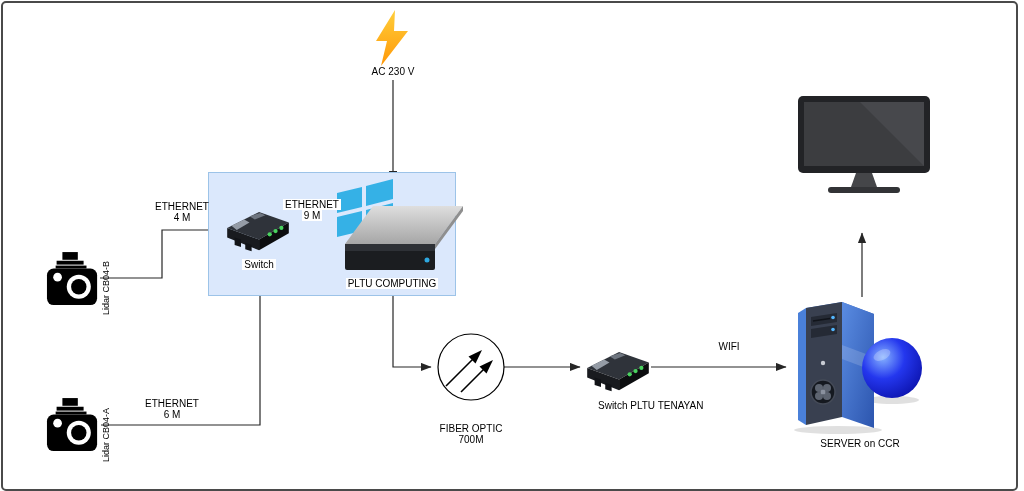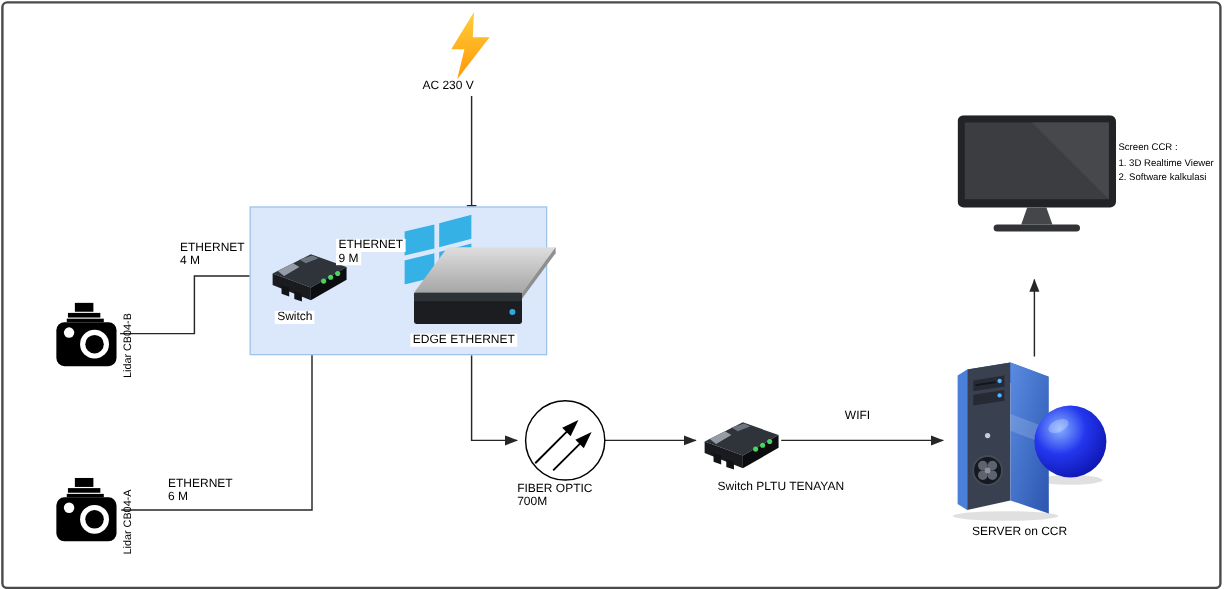--- a/index.html
+++ b/index.html
@@ -5,21 +5,21 @@
   html,body{margin:0;padding:0;background:#fff;}
   .canvas{
     position:relative;width:1024px;height:491px;background:#fff;overflow:hidden;
     font-family:"Liberation Sans",sans-serif;color:#000;
   }
   .frame{
     position:absolute;left:1px;top:1px;width:1013px;height:486px;
     border:2px solid #4a4a4a;border-radius:5px;pointer-events:none;
   }
   .abs{position:absolute;}
-  .lbl{font-size:10px;line-height:11px;text-align:left;white-space:nowrap;}
+  .lbl{font-size:10px;line-height:11px;text-align:center;white-space:nowrap;}
   .lbl-bg{background:#fff;padding:0 2px;}
   .vlabel{
     font-size:9px;line-height:10px;writing-mode:vertical-rl;transform:rotate(180deg);
     white-space:nowrap;
   }
   .screen-text{font-size:8px;line-height:12.5px;text-align:left;white-space:nowrap;}
   .edge-box{
     position:absolute;left:208px;top:172px;width:246px;height:122px;
     background:#dbe8fc;border:1px solid #9cc3e8;
   }
@@ -110,21 +110,21 @@
     </g>
   </svg>
 
   <svg class="abs" style="left:343px;top:198px" width="122" height="78" viewBox="0 0 122 78">
     <polygon points="2,46 30,8 120,8 92,46" fill="url(#gradTop)"></polygon>
     <polygon points="92,46 120,8 120,13 92,51" fill="#8f8f8f"></polygon>
     <rect x="2" y="46" width="90" height="26" rx="2" fill="#1b1d20"></rect>
     <rect x="2" y="46" width="90" height="7" fill="#2e3136"></rect>
     <circle cx="84" cy="62" r="2.5" fill="#2ea8e0"></circle>
   </svg>
-  <div class="abs lbl" style="left:342px;top:278px;width:100px"><span class="lbl-bg">EDGE ETHERNET</span></div>
+  <div class="abs lbl" style="left:342px;top:278px;width:100px"><span class="lbl-bg">PLTU COMPUTING</span></div>
 
   <svg class="abs" style="left:46px;top:252px" width="54" height="58" viewBox="0 0 56 60">
       <use href="#sym-camera"></use>
     </svg>
   <div class="abs vlabel" style="left:101px;top:243px;height:72px">Lidar CB04-B</div>
 
   <svg class="abs" style="left:46px;top:398px" width="54" height="58" viewBox="0 0 56 60">
       <use href="#sym-camera"></use>
     </svg>
   <div class="abs vlabel" style="left:101px;top:390px;height:72px">Lidar CB04-A</div>
@@ -142,44 +142,39 @@
       <div>6 M</div>
   </div>
 
   <svg class="abs" style="left:436px;top:332px" width="70" height="70" viewBox="0 0 70 70">
     <circle cx="35" cy="35" r="33" fill="#fff" stroke="#000" stroke-width="1.2"></circle>
     <line x1="10" y1="54" x2="38" y2="26" stroke="#000" stroke-width="1.6"></line>
     <polygon points="46,18 39.5,31.5 32.5,24.5" fill="#000"></polygon>
     <line x1="25" y1="60" x2="49" y2="36" stroke="#000" stroke-width="1.6"></line>
     <polygon points="57,28 50.5,41.5 43.5,34.5" fill="#000"></polygon>
   </svg>
-  <div class="abs lbl" style="left:431px;top:402px;width:80px">
+  <div class="abs lbl" style="left:431px;top:423px;width:80px">
     <div>FIBER OPTIC</div>
       <div>700M</div>
   </div>
 
   <svg class="abs" style="left:584px;top:344px" width="68" height="52" viewBox="0 0 64 48">
       <use href="#sym-switch"></use>
     </svg>
   <div class="abs lbl" style="left:598px;top:400px;width:102px">Switch PLTU TENAYAN</div>
 
   <div class="abs lbl" style="left:704px;top:341px;width:50px">WIFI</div>
 
   <svg class="abs" style="left:798px;top:96px" width="132" height="100" viewBox="0 0 132 100">
     <rect x="0" y="0" width="132" height="77" rx="5" fill="#222326"></rect>
     <rect x="6" y="6" width="120" height="64" fill="#3c3d40"></rect>
     <polygon points="62,6 126,6 126,70" fill="#47484c"></polygon>
     <polygon points="58,77 74,77 79,91 53,91" fill="#454649"></polygon>
     <rect x="30" y="91" width="72" height="6" rx="3" fill="#323336"></rect>
   </svg>
-  <div class="abs screen-text" style="left:932px;top:117px">
-    <div>Screen CCR :</div>
-    <div>1. 3D Realtime Viewer</div>
-    <div>2. Software kalkulasi</div>
-  </div>
 
   <svg class="abs" style="left:790px;top:297px" width="140" height="140" viewBox="0 0 140 140">
     <ellipse cx="48" cy="133" rx="44" ry="4" fill="rgba(0,0,0,0.12)"></ellipse>
     <ellipse cx="102" cy="103" rx="27" ry="4" fill="rgba(0,0,0,0.12)"></ellipse>
     <polygon points="16,11 52,5 84,17 48,23" fill="#3a6cc8"></polygon>
     <polygon points="8,16 16,11 16,128 8,123" fill="#4a80d9"></polygon>
     <polygon points="16,11 52,5 52,120 16,128" fill="#394050"></polygon>
     <polygon points="21,20 47,16 47,25 21,29" fill="#252a35"></polygon>
     <circle cx="43" cy="20.5" r="1.8" fill="#53b7ff"></circle>
     <line x1="23" y1="24" x2="40" y2="21.5" stroke="#11141b" stroke-width="1.5"></line>

